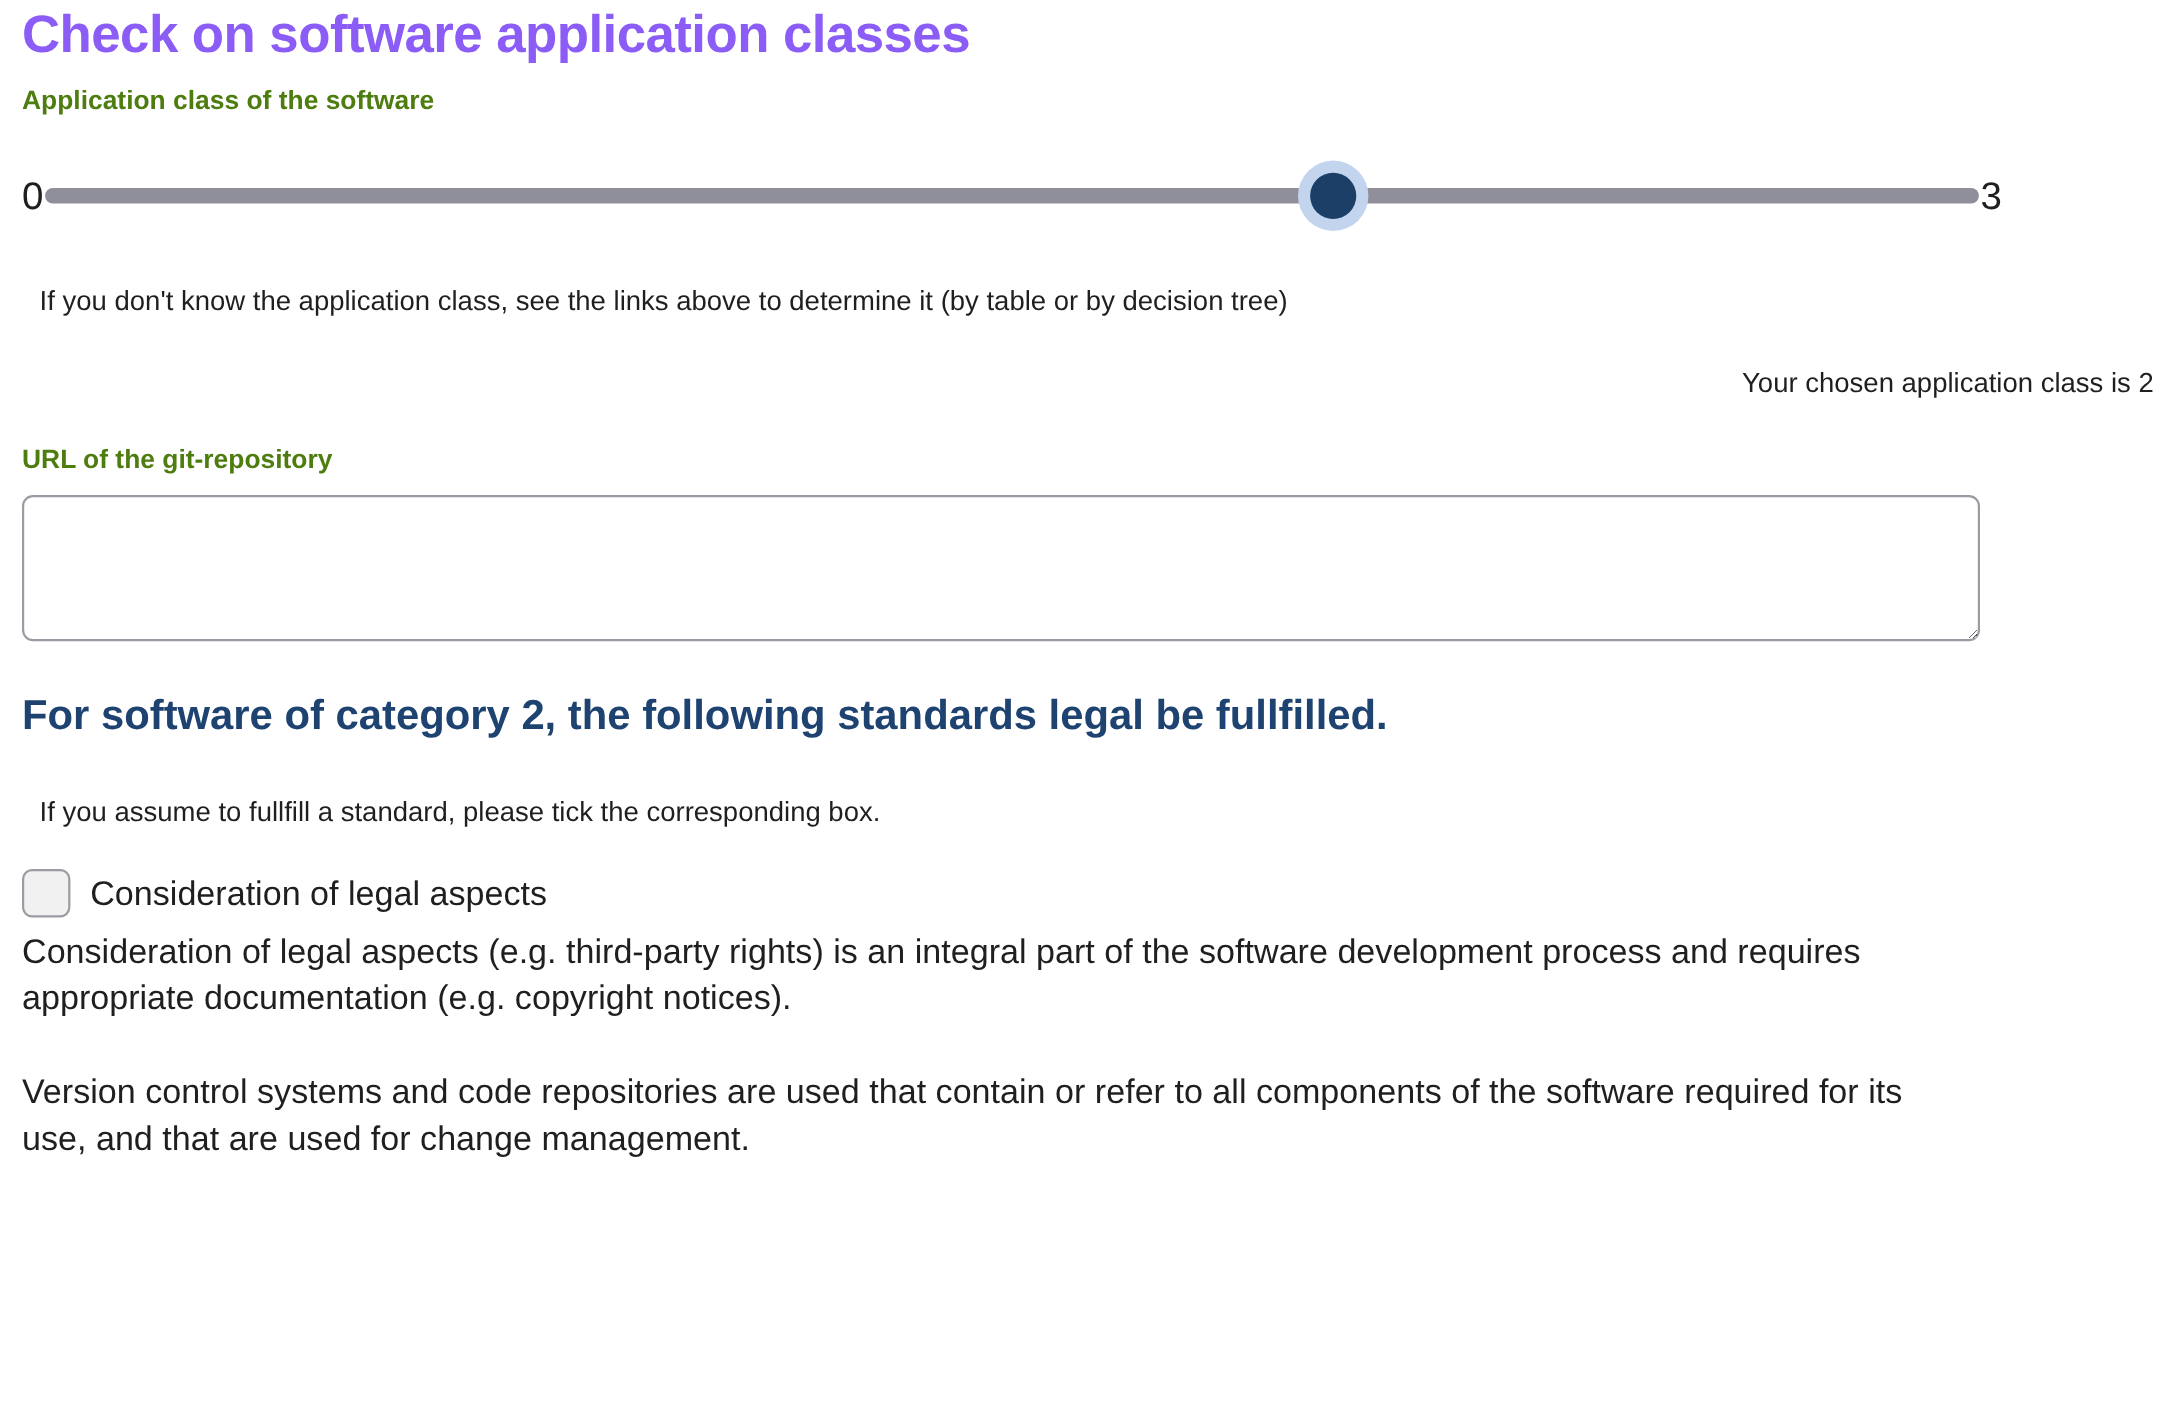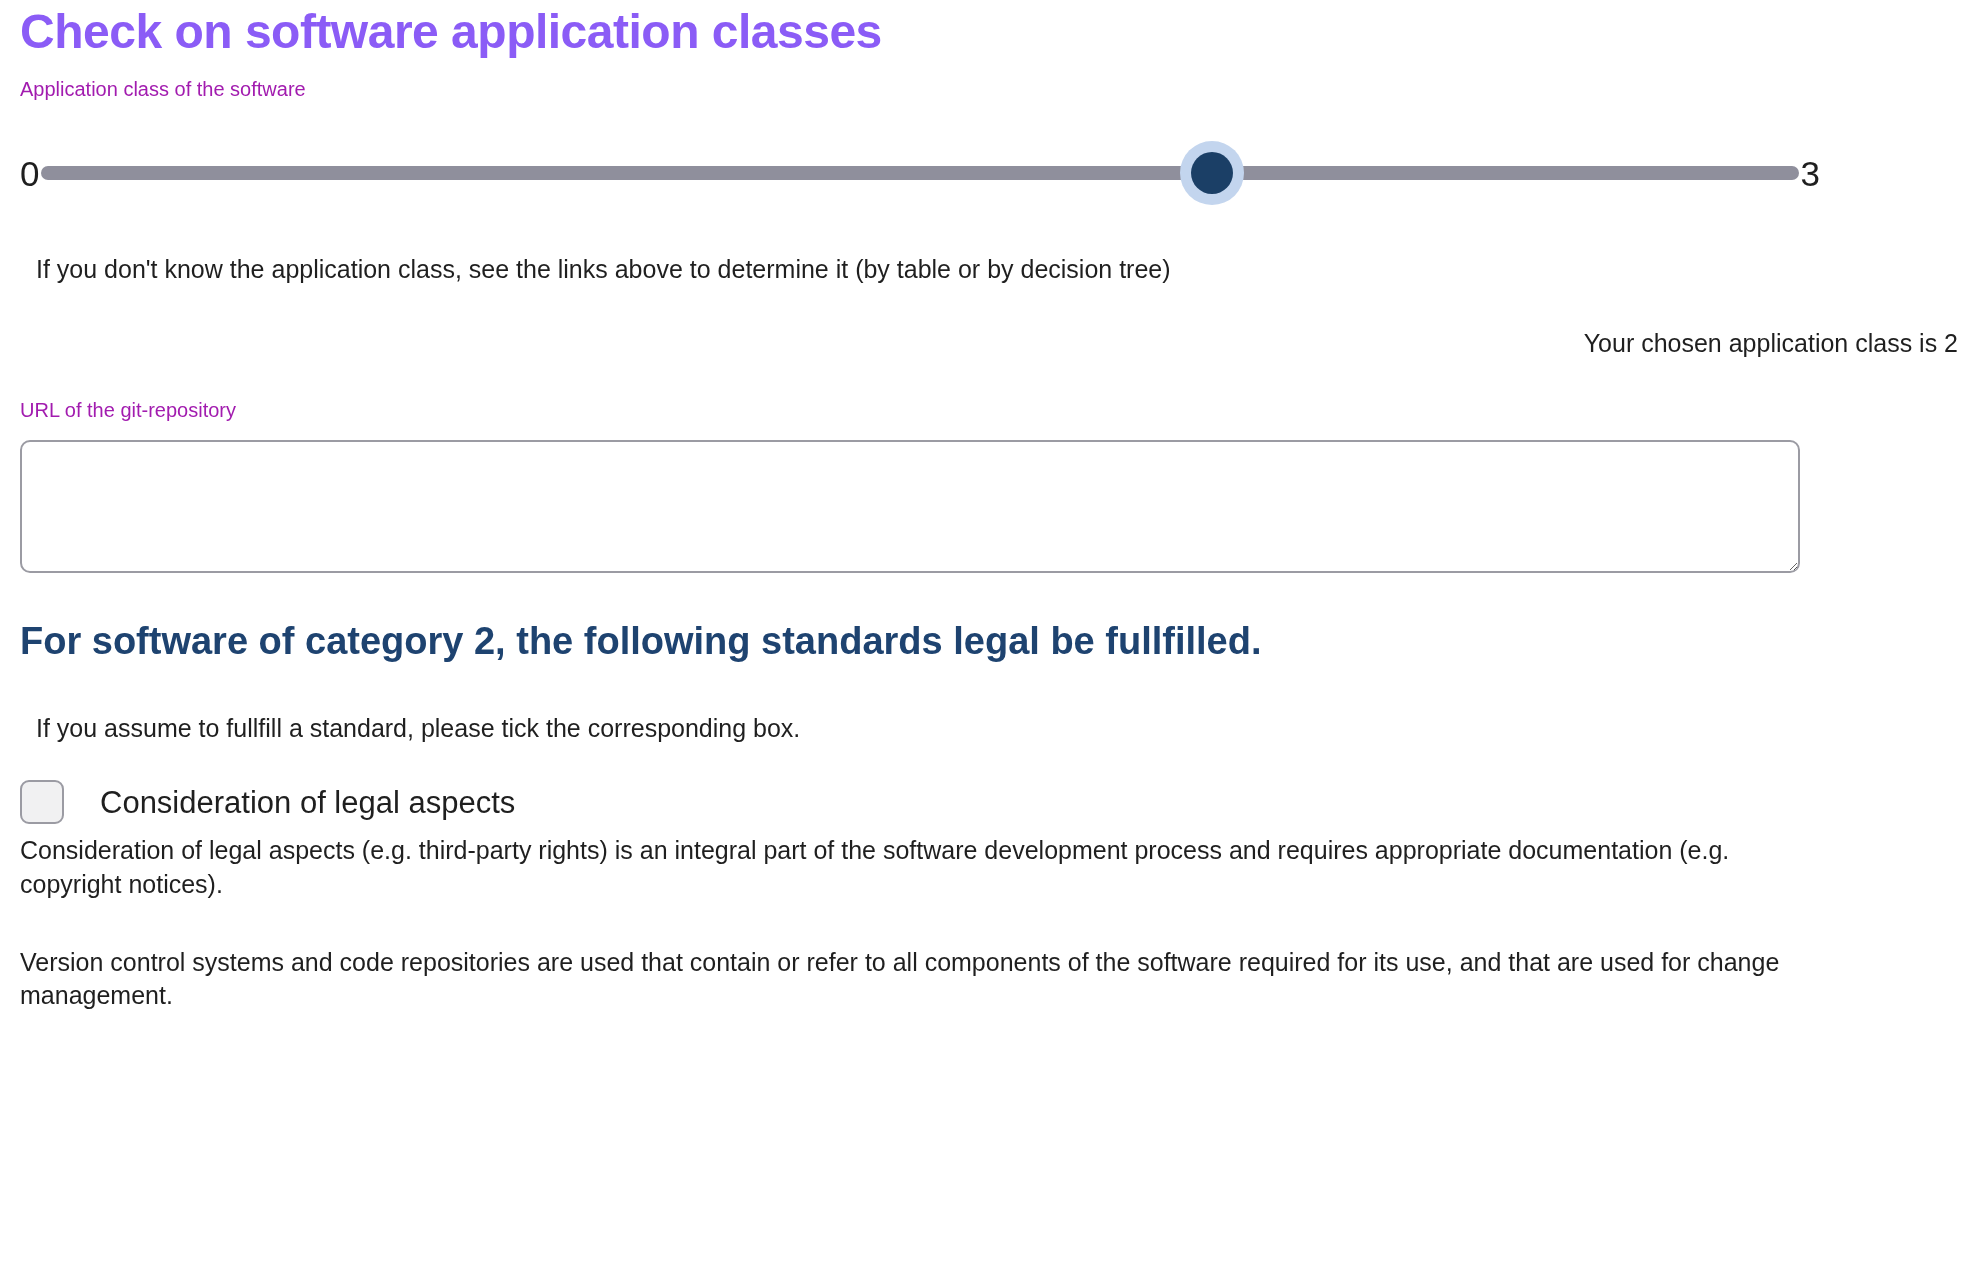--- a/index.html
+++ b/index.html
@@ -28,23 +28,23 @@
     color: #8b5cf6;
     font-size: 48px;
     font-weight: bold;
     line-height: 1.0;
     letter-spacing: -0.5px;
     margin: 0;
     padding-top: 8px;
     white-space: nowrap;
   }
   .field-label {
-    font-size: 20px;
-    font-weight: normal;
-    color: #a21caf;
+    font-size: 24px;
+    font-weight: bold;
+    color: #4d7c0f;
     margin: 0;
     padding-top: 22px;
     white-space: nowrap;
   }
 
   
   .slider-row {
     position: relative;
     display: flex;
     align-items: center;
@@ -133,40 +133,40 @@
     margin: 0;
     padding-top: 48px;
     white-space: nowrap;
   }
 
   
   .check-block { margin-top: 34px; }
   .check-row {
     display: flex;
     align-items: center;
-    gap: 36px;
+    gap: 18px;
   }
   .checkbox {
     flex: 0 0 auto;
     width: 44px;
     height: 44px;
     border: 2px solid #9b9ba3;
     border-radius: 9px;
     background: #f1f1f2;
     cursor: pointer;
   }
   .check-label {
     font-size: 31px;
     color: #1f1f1f;
     line-height: 1;
     user-select: none;
     cursor: pointer;
   }
   .check-desc {
-    font-size: 25px;
+    font-size: 31px;
     color: #1f1f1f;
     line-height: 1.35;
     margin: 0;
     padding-top: 10px;
     max-width: 1760px;
   }
 </style>
 </head>
 <body>
 

